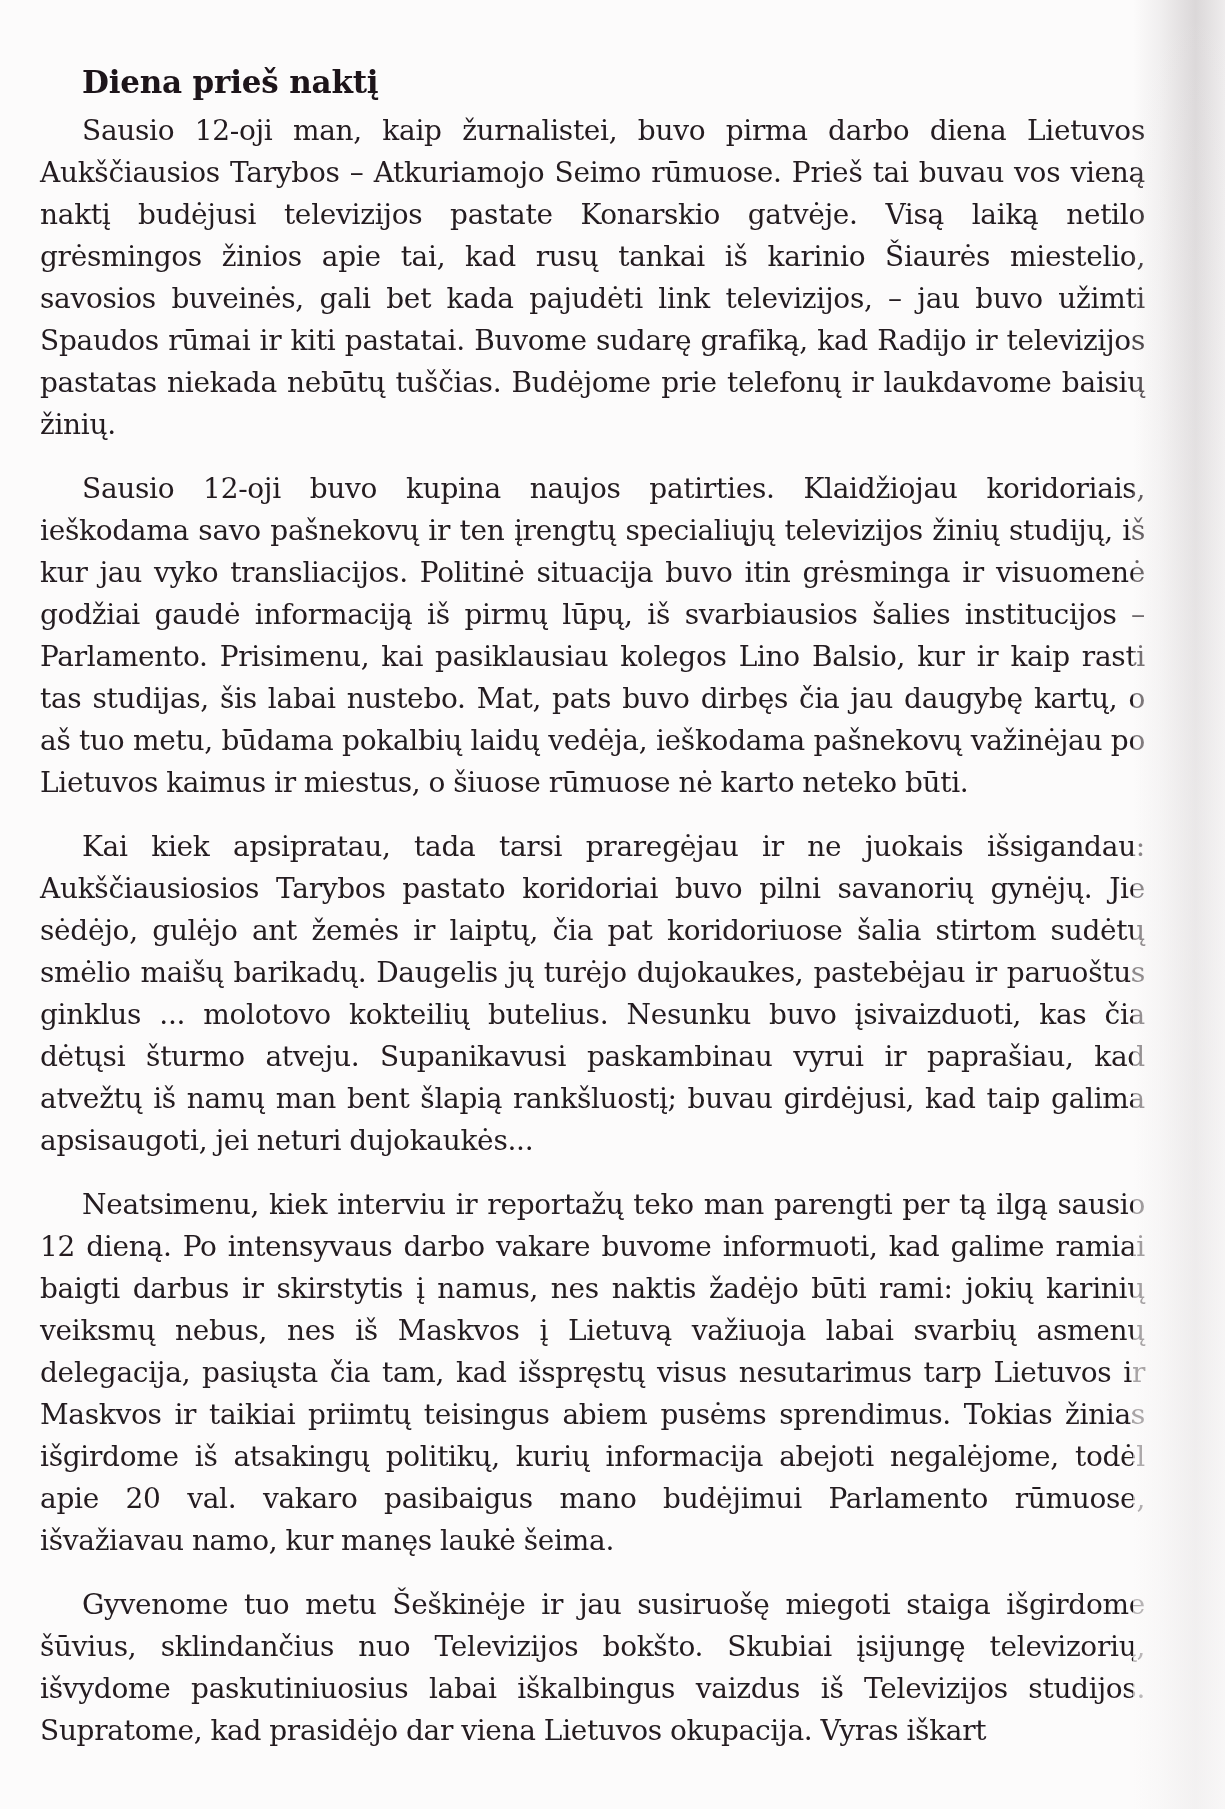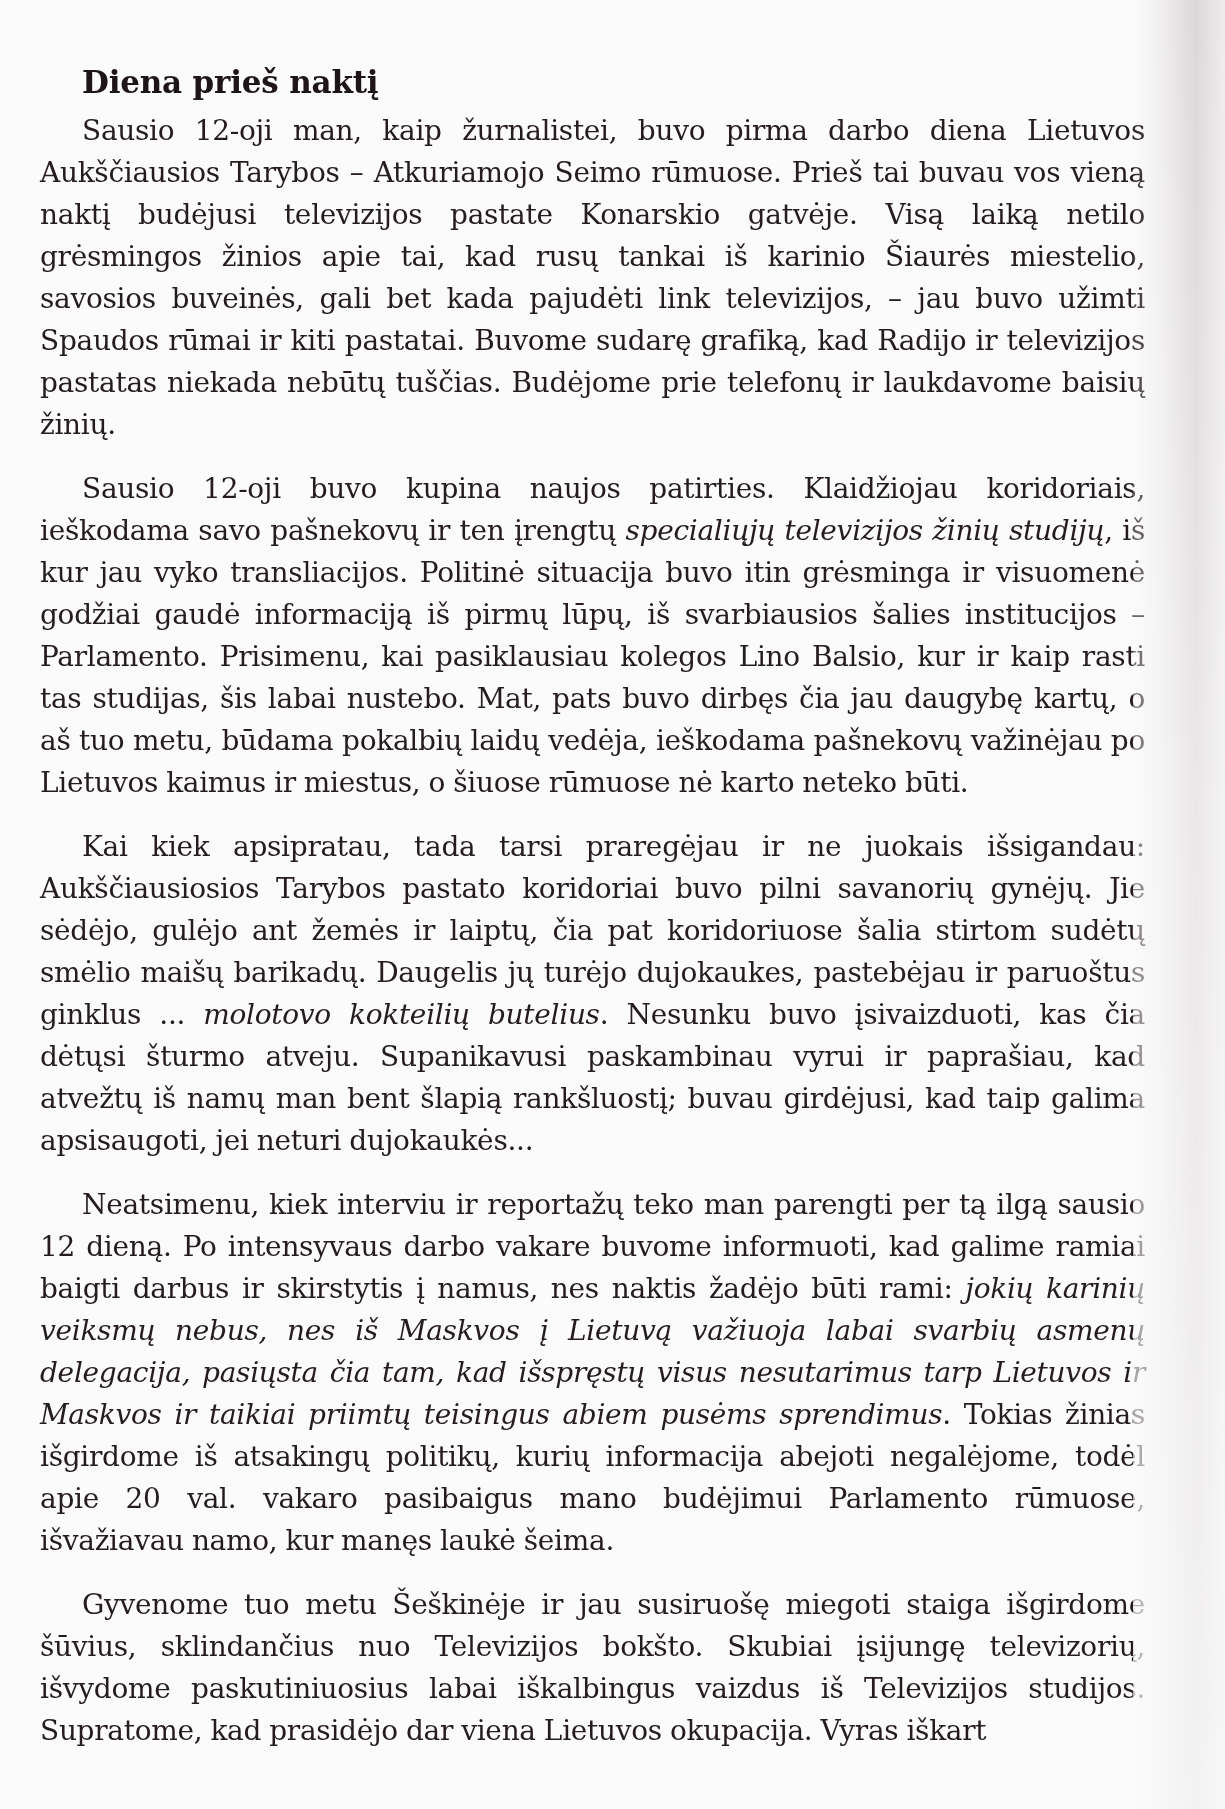--- a/index.html
+++ b/index.html
@@ -35,21 +35,20 @@
     font-size: 28px;
     line-height: 42px;
     letter-spacing: -0.3px;
     color: var(--text-color, #241c20);
     text-align: justify;
     text-indent: 42px;
     margin: 0 0 22px 0;
     word-spacing: -0.5px;
   }
   .para .italic {
-    font-style: italic;
   }
   .scan-shadow {
     position: absolute;
     top: 0;
     right: 0;
     width: 92px;
     height: 1809px;
     pointer-events: none;
     background-image:
       linear-gradient(to bottom,

